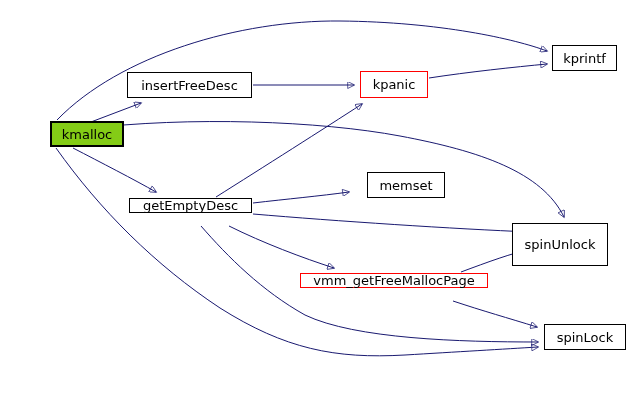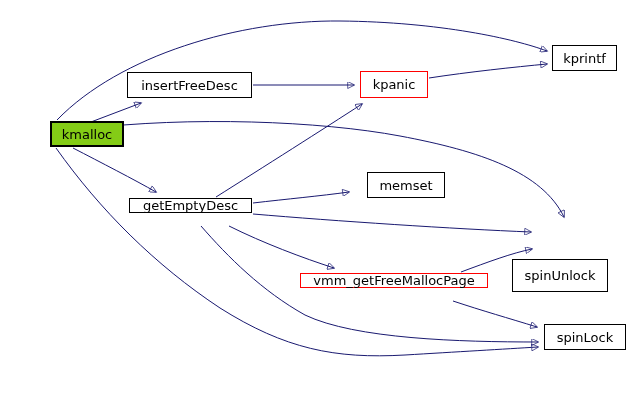--- a/index.html
+++ b/index.html
@@ -71,21 +71,21 @@
   </div>
 
   <div class="node" style="left:355px;top:172px;width:78px;height:26px;margin-left:12px;">
     <span>memset</span>
   </div>
 
   <div class="node" style="left:129px;top:198px;width:123px;height:15px;">
     <span>getEmptyDesc</span>
   </div>
 
-  <div class="node" style="left:512px;top:223px;width:96px;height:33px;margin-top:36px;">
+  <div class="node" style="left:512px;top:223px;width:96px;height:43px;">
     <span>spinUnlock</span>
   </div>
 
   <div class="node highlight" style="left:300px;top:273px;width:188px;height:15px;">
     <span>vmm_getFreeMallocPage</span>
   </div>
 
   <div class="node" style="left:544px;top:324px;width:82px;height:26px;justify-content:center;">
     <span>spinLock</span>
   </div>

